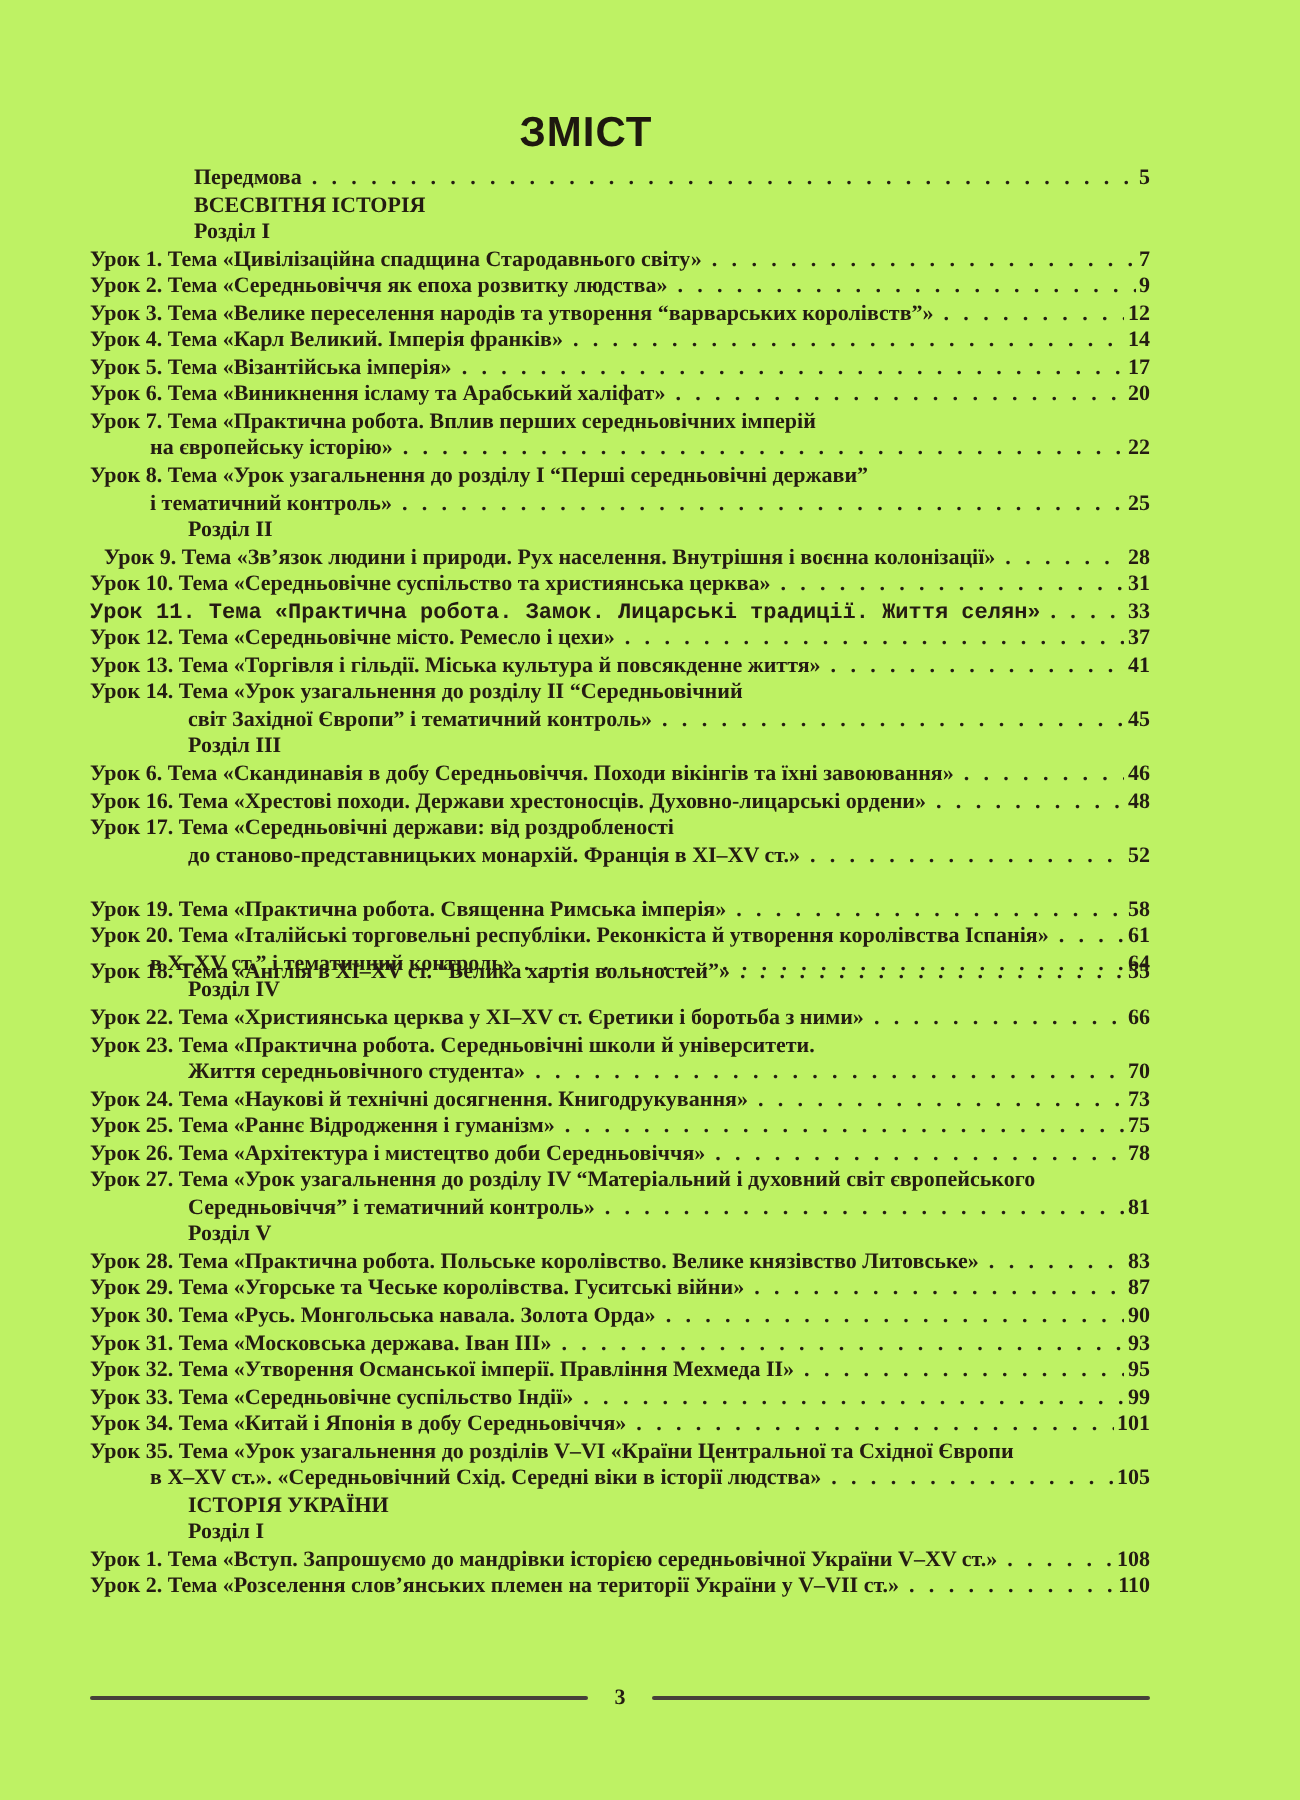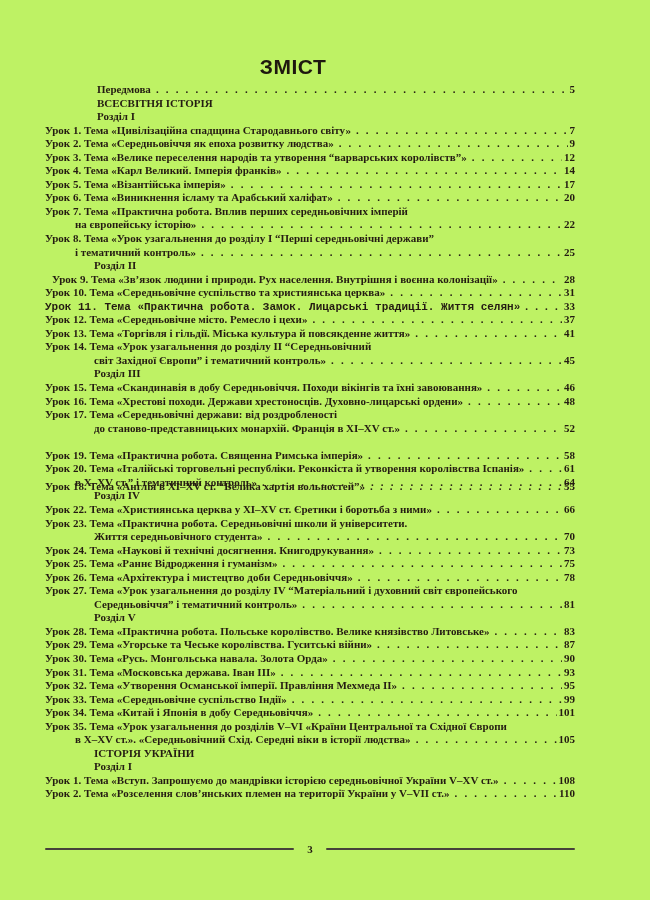--- a/index.html
+++ b/index.html
@@ -126,21 +126,21 @@
       </div>
       <div class="row">
         <span class="text" style="padding-left: 49px;">світ Західної Європи” і тематичний контроль»</span>
         <span class="leader">. . . . . . . . . . . . . . . . . . . . . . . . . . . . . . . . . . . . . . . . . . . . . . . . . . . . . . . . . . . . . . . . . . . . . . . . . . . . . . . . </span>
         <span class="pagenum">45</span>
       </div>
       <div class="row">
         <span class="text" style="padding-left: 49px;">Розділ III</span>
       </div>
       <div class="row">
-        <span class="text" style="padding-left: 0px;">Урок 15. Тема «Скандинавія в добу Середньовіччя. Походи вікінгів та їхні завоювання»</span>
+        <span class="text" style="padding-left: 0px;">Урок 6. Тема «Скандинавія в добу Середньовіччя. Походи вікінгів та їхні завоювання»</span>
         <span class="leader">. . . . . . . . . . . . . . . . . . . . . . . . . . . . . . . . . . . . . . . . . . . . . . . . . . . . . . . . . . . . . . . . . . . . . . . . . . . . . . . . </span>
         <span class="pagenum">46</span>
       </div>
       <div class="row">
         <span class="text" style="padding-left: 0px;">Урок 16. Тема «Хрестові походи. Держави хрестоносців. Духовно-лицарські ордени»</span>
         <span class="leader">. . . . . . . . . . . . . . . . . . . . . . . . . . . . . . . . . . . . . . . . . . . . . . . . . . . . . . . . . . . . . . . . . . . . . . . . . . . . . . . . </span>
         <span class="pagenum">48</span>
       </div>
       <div class="row">
         <span class="text" style="padding-left: 0px;">Урок 17. Тема «Середньовічні держави: від роздробленості</span>

